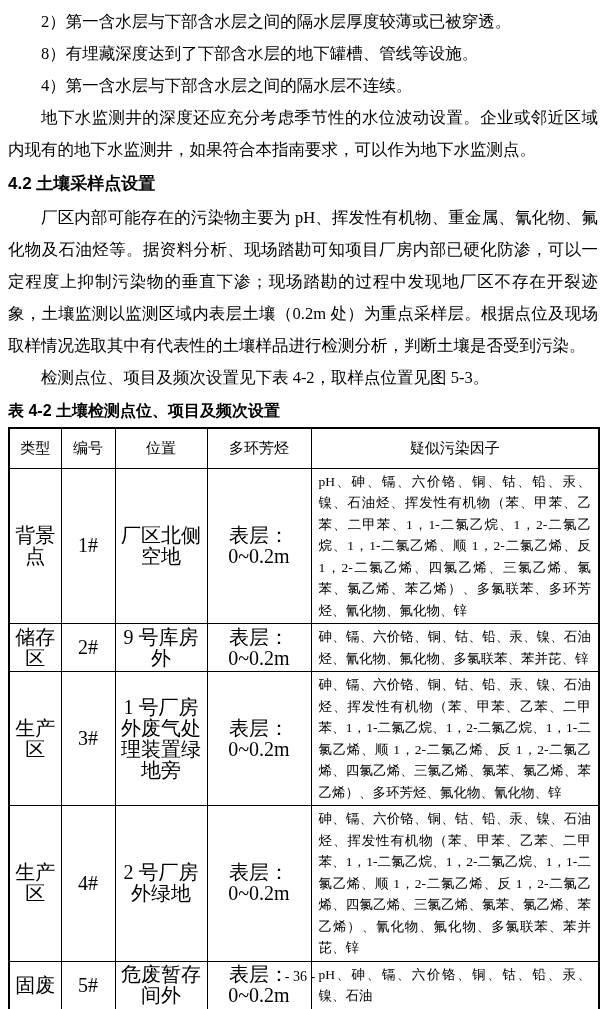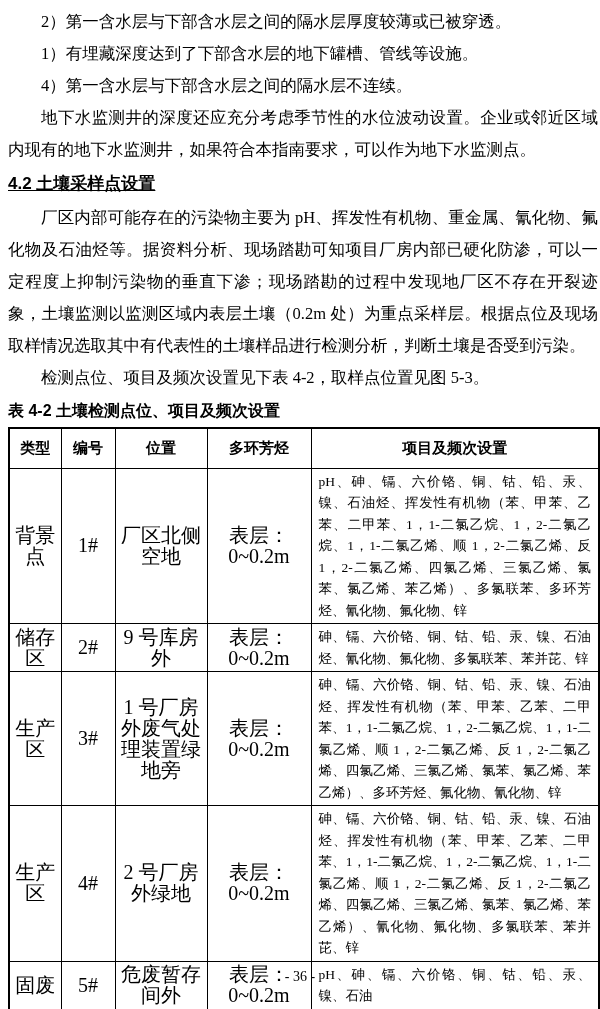--- a/index.html
+++ b/index.html
@@ -20,41 +20,40 @@
     line-height: 32px;
     text-align: justify;
     text-indent: 2em;
   }
   .heading {
     font-family: "Liberation Sans", "DejaVu Sans", sans-serif;
     font-weight: bold;
     font-size: 17px;
     line-height: 36px;
     margin: 0;
-    text-decoration: underline;
   }
   .caption {
     font-family: "Liberation Sans", "DejaVu Sans", sans-serif;
     font-weight: bold;
     font-size: 16px;
     text-align: left;
     line-height: 26px;
     margin-top: 4px;
   }
   table.soil {
     border-collapse: collapse;
     width: 592px;
     margin: 3px 0 0 0;
     table-layout: fixed;
     border: 2px solid #000;
   }
   .soil th, .soil td { border: 1px solid #000; vertical-align: middle; }
   .soil th {
     font-family: "Liberation Sans", "DejaVu Sans", sans-serif;
-    font-weight: bold;
+    font-weight: normal;
     font-size: 15px;
     height: 40px;
     text-align: center;
     padding: 2px;
   }
   .soil td.c { font-size: 20px; text-align: center; padding: 2px 3px; line-height: 21px; }
   .soil td.f {
     font-size: 13.5px;
     line-height: 21.5px;
     text-align: justify;
@@ -73,21 +72,21 @@
     text-align: center;
     font-size: 14px;
   }
 </style>
 </head>
 <body>
 
 <div class="doc">
 
   <p class="li">2）第一含水层与下部含水层之间的隔水层厚度较薄或已被穿透。</p>
-  <p class="li">1）有埋藏深度达到了下部含水层的地下罐槽、管线等设施。</p>
+  <p class="li">8）有埋藏深度达到了下部含水层的地下罐槽、管线等设施。</p>
   <p class="li">4）第一含水层与下部含水层之间的隔水层不连续。</p>
 
   <p class="para">地下水监测井的深度还应充分考虑季节性的水位波动设置。企业或邻近区域内现有的地下水监测井，如果符合本指南要求，可以作为地下水监测点。</p>
 
   <div class="heading">4.2 土壤采样点设置</div>
 
   <p class="para">厂区内部可能存在的污染物主要为 pH、挥发性有机物、重金属、氰化物、氟化物及石油烃等。据资料分析、现场踏勘可知项目厂房内部已硬化防渗，可以一定程度上抑制污染物的垂直下渗；现场踏勘的过程中发现地厂区不存在开裂迹象，土壤监测以监测区域内表层土壤（0.2m 处）为重点采样层。根据点位及现场取样情况选取其中有代表性的土壤样品进行检测分析，判断土壤是否受到污染。</p>
 
   <p class="para">检测点位、项目及频次设置见下表 4-2，取样点位置见图 5-3。</p>
 
@@ -100,21 +99,21 @@
       <col style="width:92px">
       <col style="width:104px">
       <col style="width:288px">
     </colgroup>
     <thead>
       <tr>
         <th>类型</th>
         <th>编号</th>
         <th>位置</th>
         <th>多环芳烃</th>
-        <th>项目及频次设置</th>
+        <th>疑似污染因子</th>
       </tr>
     </thead>
     <tbody>
       <tr class="r1">
         <td class="c">背景点</td>
         <td class="c">1#</td>
         <td class="c">厂区北侧空地</td>
         <td class="c">表层：0~0.2m</td>
         <td class="f">pH、砷、镉、六价铬、铜、钴、铅、汞、镍、石油烃、挥发性有机物（苯、甲苯、乙苯、二甲苯、1，1-二氯乙烷、1，2-二氯乙烷、1，1-二氯乙烯、顺 1，2-二氯乙烯、反 1，2-二氯乙烯、四氯乙烯、三氯乙烯、氯苯、氯乙烯、苯乙烯）、多氯联苯、多环芳烃、氰化物、氟化物、锌</td>
       </tr>

